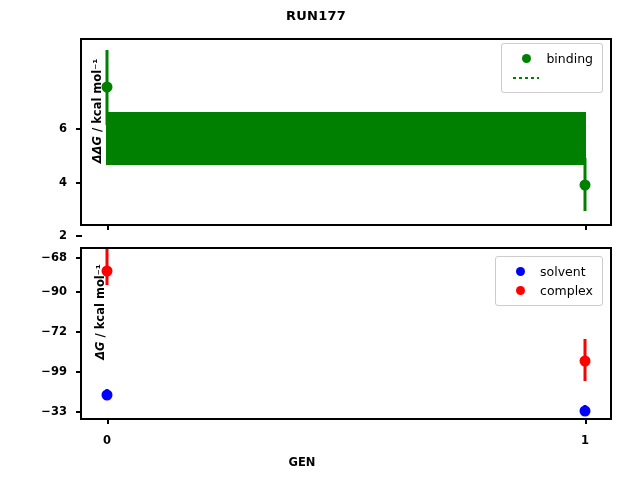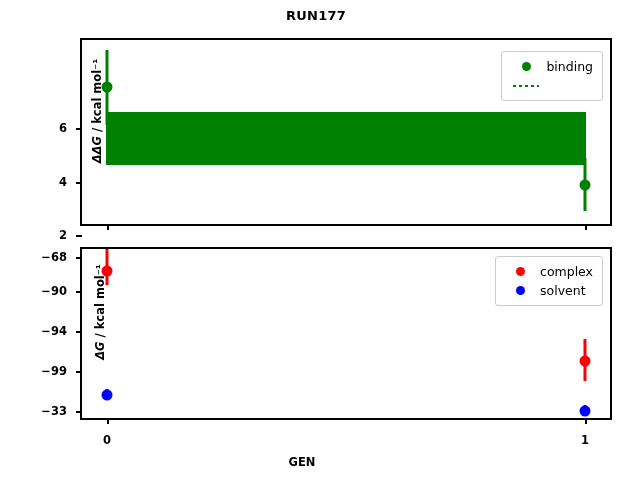--- a/index.html
+++ b/index.html
@@ -148,21 +148,21 @@
     box-sizing: border-box;
     background: #ffffff;
     border: 1px solid #cccccc;
     border-radius: 3px;
     padding: 5px 9px 5px 7px;
     font-size: 12.5px;
     color: #000000;
   }
   #legend-top {
     right: 7px;
-    top: 11px;
+    top: 3px;
   }
   #legend-bottom {
     right: 7px;
     top: 7px;
   }
   .legend-row {
     display: flex;
     align-items: center;
     height: 19px;
   }
@@ -248,21 +248,21 @@
 
     <div class="ylabel" id="ylabel-bottom"><span>ΔG</span><span class="unit"> / kcal mol⁻¹</span></div>
 
     <div class="ytick" style="top:162px">
         <span class="yticklabel">−33</span>
       </div>
     <div class="ytick" style="top:122px">
         <span class="yticklabel">−99</span>
       </div>
     <div class="ytick" style="top:82px">
-        <span class="yticklabel">−94</span>
+        <span class="yticklabel">−72</span>
       </div>
     <div class="ytick" style="top:42px">
         <span class="yticklabel">−90</span>
       </div>
     <div class="ytick" style="top:8px">
         <span class="yticklabel">−68</span>
       </div>
 
     <div class="xtick" style="left:25px">
         <span class="xticklabel">0</span>
@@ -280,30 +280,30 @@
       <div class="marker red" style="left:503px; top:112px;"></div>
 
       <div class="errbar blue" style="left:25px; top:140px; height:4px;"></div>
       <div class="marker blue" style="left:25px; top:146px;"></div>
 
       <div class="errbar blue" style="left:503px; top:156px; height:4px;"></div>
       <div class="marker blue" style="left:503px; top:162px;"></div>
     </div>
 
     <div class="legend" id="legend-bottom">
+      <div class="legend-row">
+        <span class="legend-key">
+            <i class="key-dot blue"></i>
+          </span>
+        <span class="legend-label">solvent</span>
+      </div>
       <div class="legend-row">
         <span class="legend-key">
             <i class="key-dot red"></i>
           </span>
         <span class="legend-label">complex</span>
       </div>
-      <div class="legend-row">
-        <span class="legend-key">
-            <i class="key-dot blue"></i>
-          </span>
-        <span class="legend-label">solvent</span>
-      </div>
     </div>
   </div>
 
   <div class="xlabel">GEN</div>
 
 </div>
 
 </body></html>

